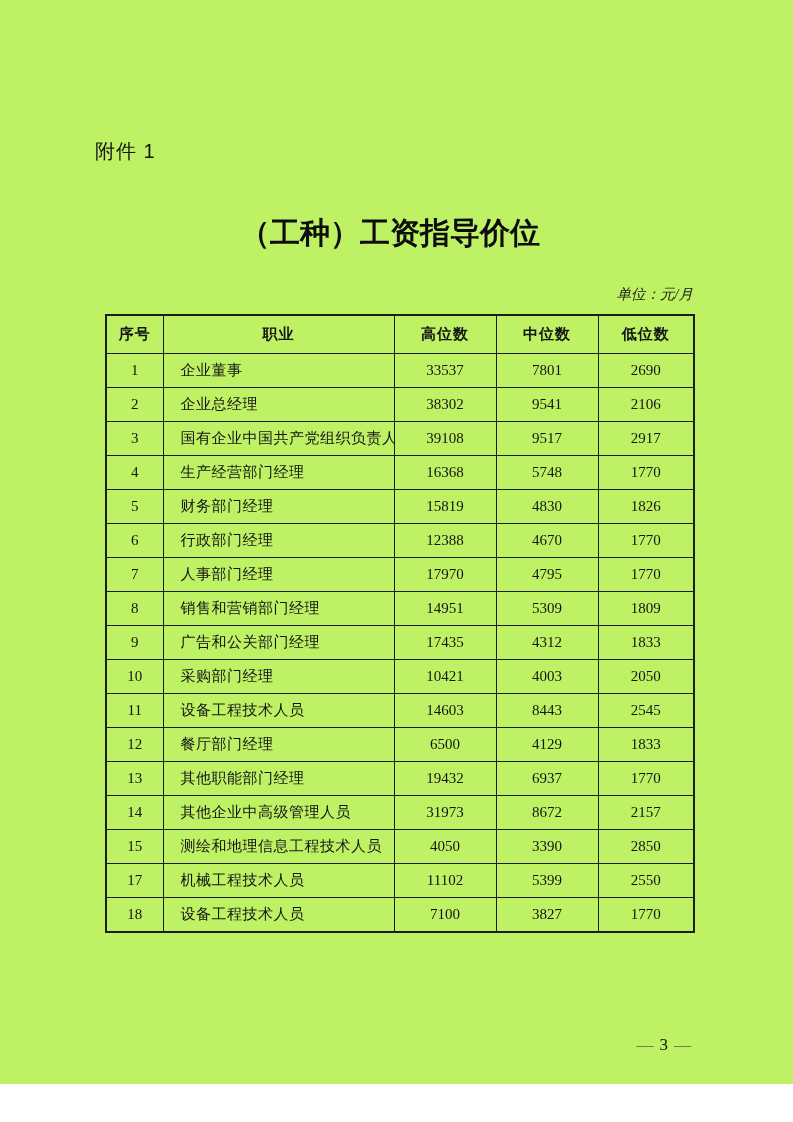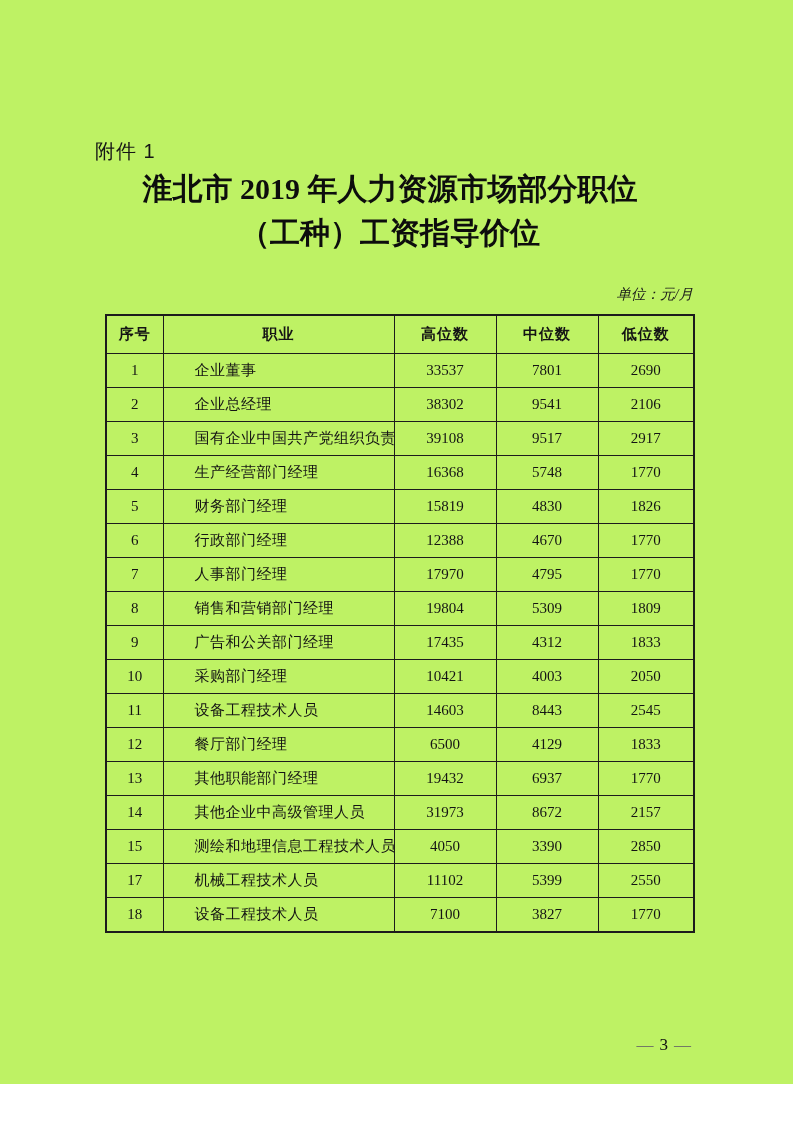--- a/index.html
+++ b/index.html
@@ -74,21 +74,21 @@
     font-weight: bold;
     font-size: 15px;
     letter-spacing: 1px;
   }
   table.wage-table tbody td {
     height: 33px;
     font-family: "Liberation Serif", serif;
   }
   table.wage-table tbody td.occ {
     text-align: left;
-    padding-left: 31px;
+    padding-left: 17px;
     letter-spacing: 0.5px;
   }
   .page-number {
     position: absolute;
     top: 1035px;
     right: 96px;
     font-family: "Liberation Serif", serif;
     font-size: 17px;
     color: #111111;
   }
@@ -98,21 +98,21 @@
   }
 </style>
 </head>
 <body>
 
 <div class="page">
 
   <div class="attachment-label">附件 1</div>
 
   <h1 class="doc-title">
-    <span>淮北市 2019 年人力资源市场部分职位</span><br>
+    <br>
     <span>（工种）工资指导价位</span>
   </h1>
 
   <div class="unit-note">单位：元/月</div>
 
   <table class="wage-table">
     <colgroup>
       <col style="width:57px">
       <col style="width:231px">
       <col style="width:102px">
@@ -174,21 +174,21 @@
         <tr>
           <td>7</td>
           <td class="occ">人事部门经理</td>
           <td>17970</td>
           <td>4795</td>
           <td>1770</td>
         </tr>
         <tr>
           <td>8</td>
           <td class="occ">销售和营销部门经理</td>
-          <td>19804</td>
+          <td>14951</td>
           <td>5309</td>
           <td>1809</td>
         </tr>
         <tr>
           <td>9</td>
           <td class="occ">广告和公关部门经理</td>
           <td>17435</td>
           <td>4312</td>
           <td>1833</td>
         </tr>

